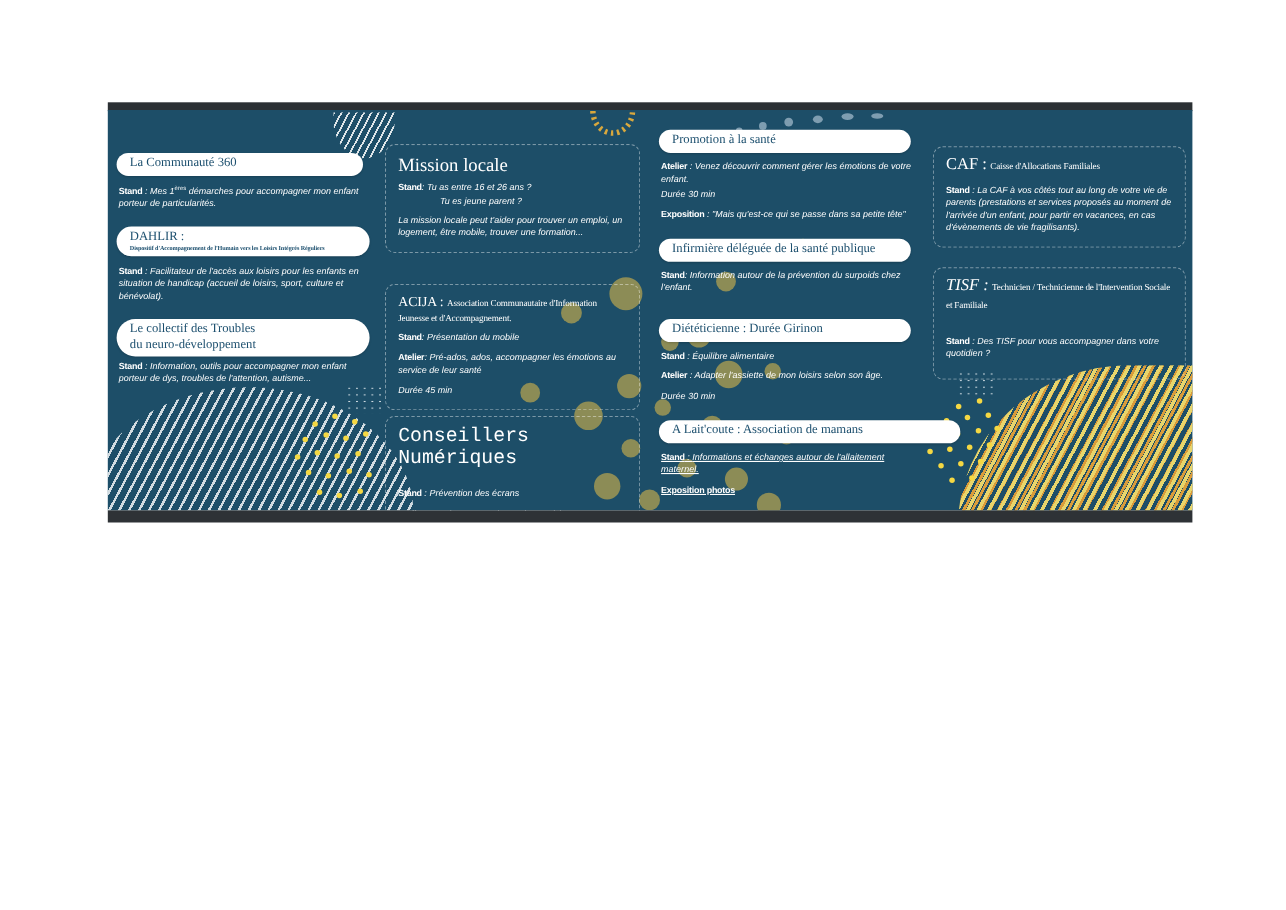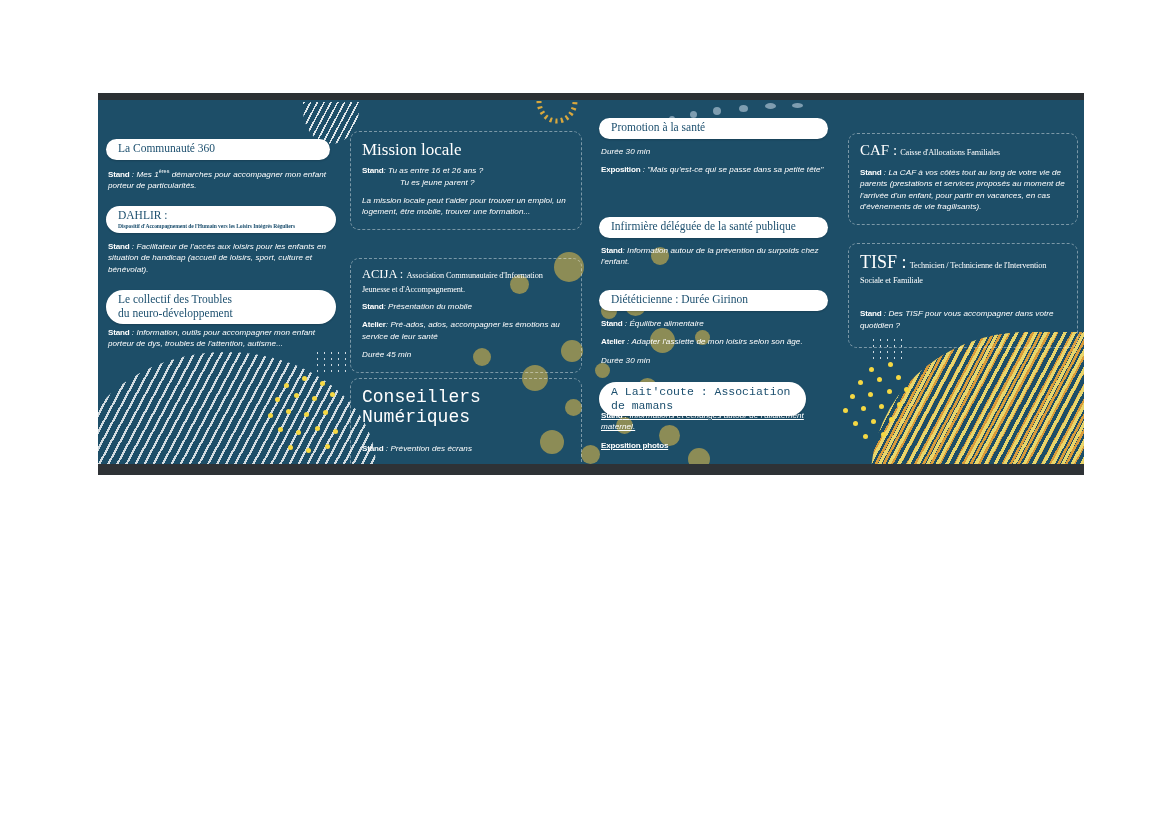--- a/index.html
+++ b/index.html
@@ -284,60 +284,61 @@
         </div>
       </div>
     </div>
 
     <div class="col" id="col3">
 
       <div class="pill" style="left:4px;top:18px;width:229px;">
         <span class="t1">Promotion à la santé</span>
       </div>
       <div class="body-txt" style="left:6px;top:46px;width:236px;">
+        <p><span class="lbl">Atelier</span><span> : </span><span>Venez découvrir comment gérer les émotions de votre enfant.</span></p>
         <p><span>Durée 30 min</span></p>
         <p class="gap"><span class="lbl">Exposition</span><span> : </span><span>"Mais qu'est-ce qui se passe dans sa petite tête"</span></p>
       </div>
 
       <div class="pill" style="left:4px;top:117px;width:229px;">
         <span class="t1">Infirmière déléguée de la santé publique</span>
       </div>
       <div class="body-txt" style="left:6px;top:145px;width:236px;">
         <p><span class="lbl">Stand</span><span>: </span><span>Information autour de la prévention du surpoids chez l'enfant.</span></p>
       </div>
 
       <div class="pill" style="left:4px;top:190px;width:229px;">
         <span class="t1">Diététicienne : Durée Girinon</span>
       </div>
       <div class="body-txt" style="left:6px;top:218px;width:236px;">
         <p><span class="lbl">Stand</span><span> : </span><span>Équilibre alimentaire</span></p>
         <p class="gap"><span class="lbl">Atelier</span><span> :  </span><span>Adapter l'assiette de mon loisirs selon son âge.</span></p>
         <p class="gap"><span>Durée 30 min</span></p>
       </div>
 
-      <div class="pill" style="left:4px;top:282px;width:207px;font-family:Liberation Mono, monospace;">
+      <div class="pill" style="left:4px;top:282px;width:274px;">
         <span class="t1">A Lait'coute : Association de mamans</span>
       </div>
       <div class="body-txt" style="left:6px;top:310px;width:236px;text-decoration:underline;">
         <p><span class="lbl">Stand</span><span> : </span><span>Informations et échanges autour de l'allaitement maternel.</span></p>
         <p class="gap bold-only">Exposition photos</p>
       </div>
     </div>
 
     <div class="col" id="col4">
 
       <div class="dbox" style="left:0;top:33px;width:230px;">
         <span class="title-serif small" style="margin-bottom:8px;"><span style="font-size:15px;">CAF :</span> <span class="tail">Caisse d'Allocations Familiales</span></span>
         <div class="body-txt">
           <p><span class="lbl">Stand</span><span> : </span><span>La CAF à vos côtés tout au long de votre vie de parents (prestations et services proposés au moment de l'arrivée d'un enfant, pour partir en vacances, en cas d'évènements de vie fragilisants).</span></p>
         </div>
       </div>
 
       <div class="dbox" style="left:0;top:143px;width:230px;padding-bottom:14px;">
-        <span class="title-serif small" style="margin-bottom:22px;"><span style="font-size:18px;">TISF :</span> <span class="tail">Technicien / Technicienne de l'Intervention Sociale et Familiale</span></span>
+        <span class="title-serif small" style="margin-bottom:22px;"><span style="font-size:15px;font-style:italic;">TISF :</span> <span class="tail">Technicien / Technicienne de l'Intervention Sociale et Familiale</span></span>
         <div class="body-txt">
           <p><span class="lbl">Stand</span><span> : </span><span>Des TISF pour vous accompagner dans votre quotidien ?</span></p>
         </div>
       </div>
     </div>
 
   </div>
 
   <div class="chrome-bar chrome-bot"></div>
 </div>

